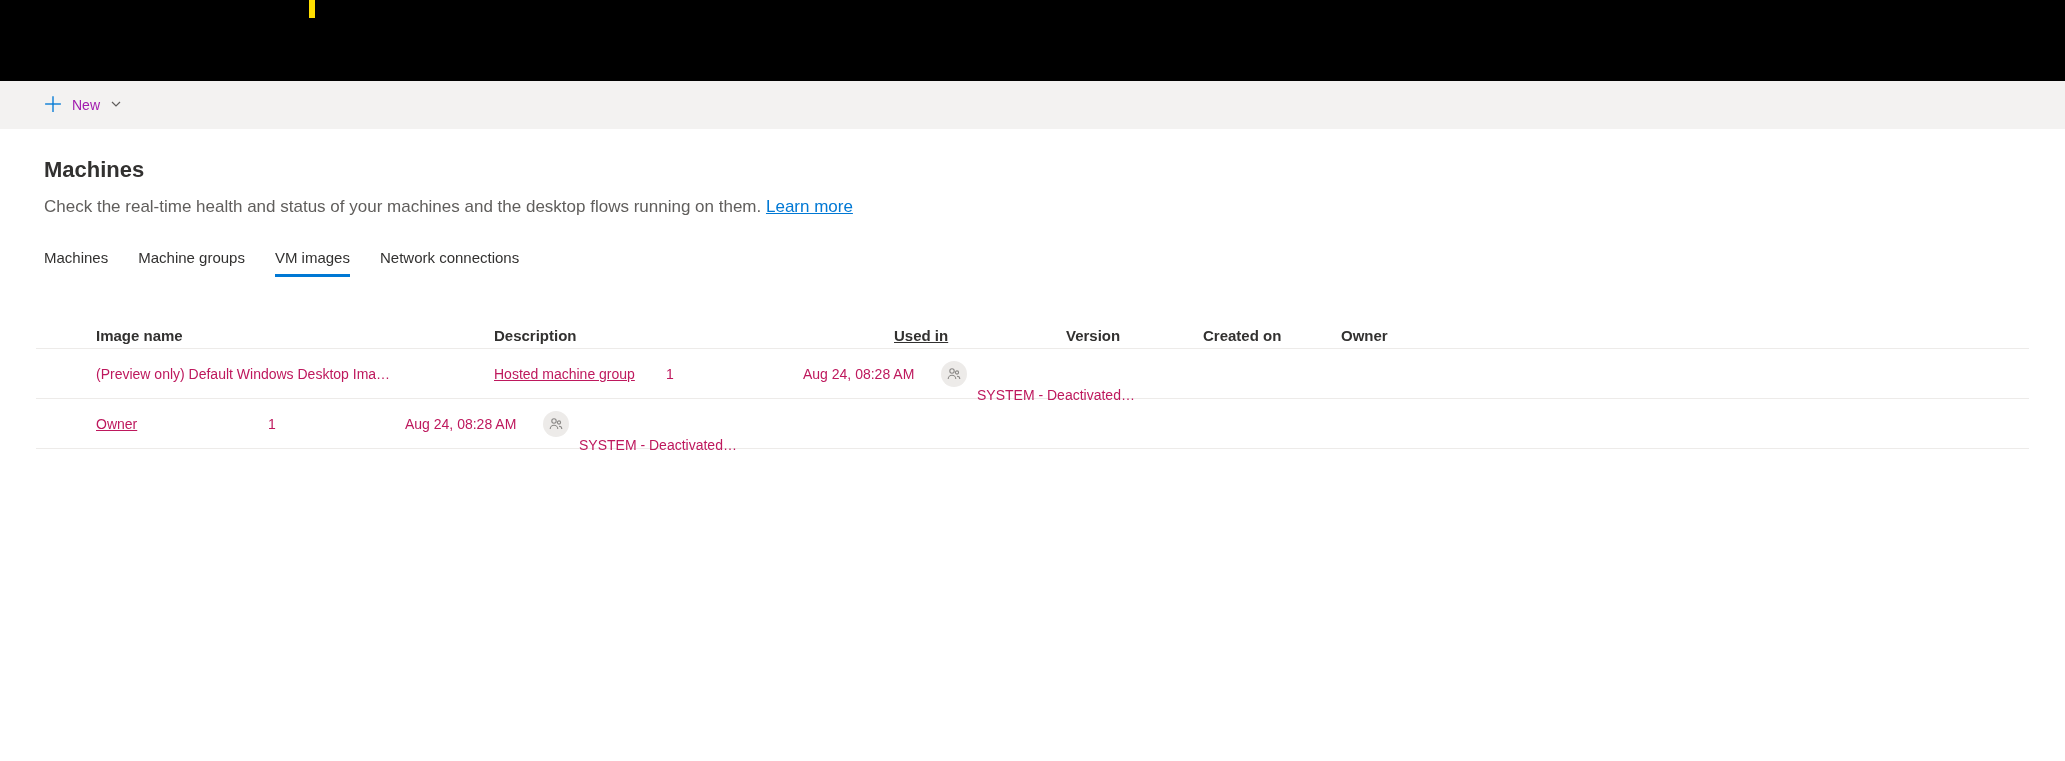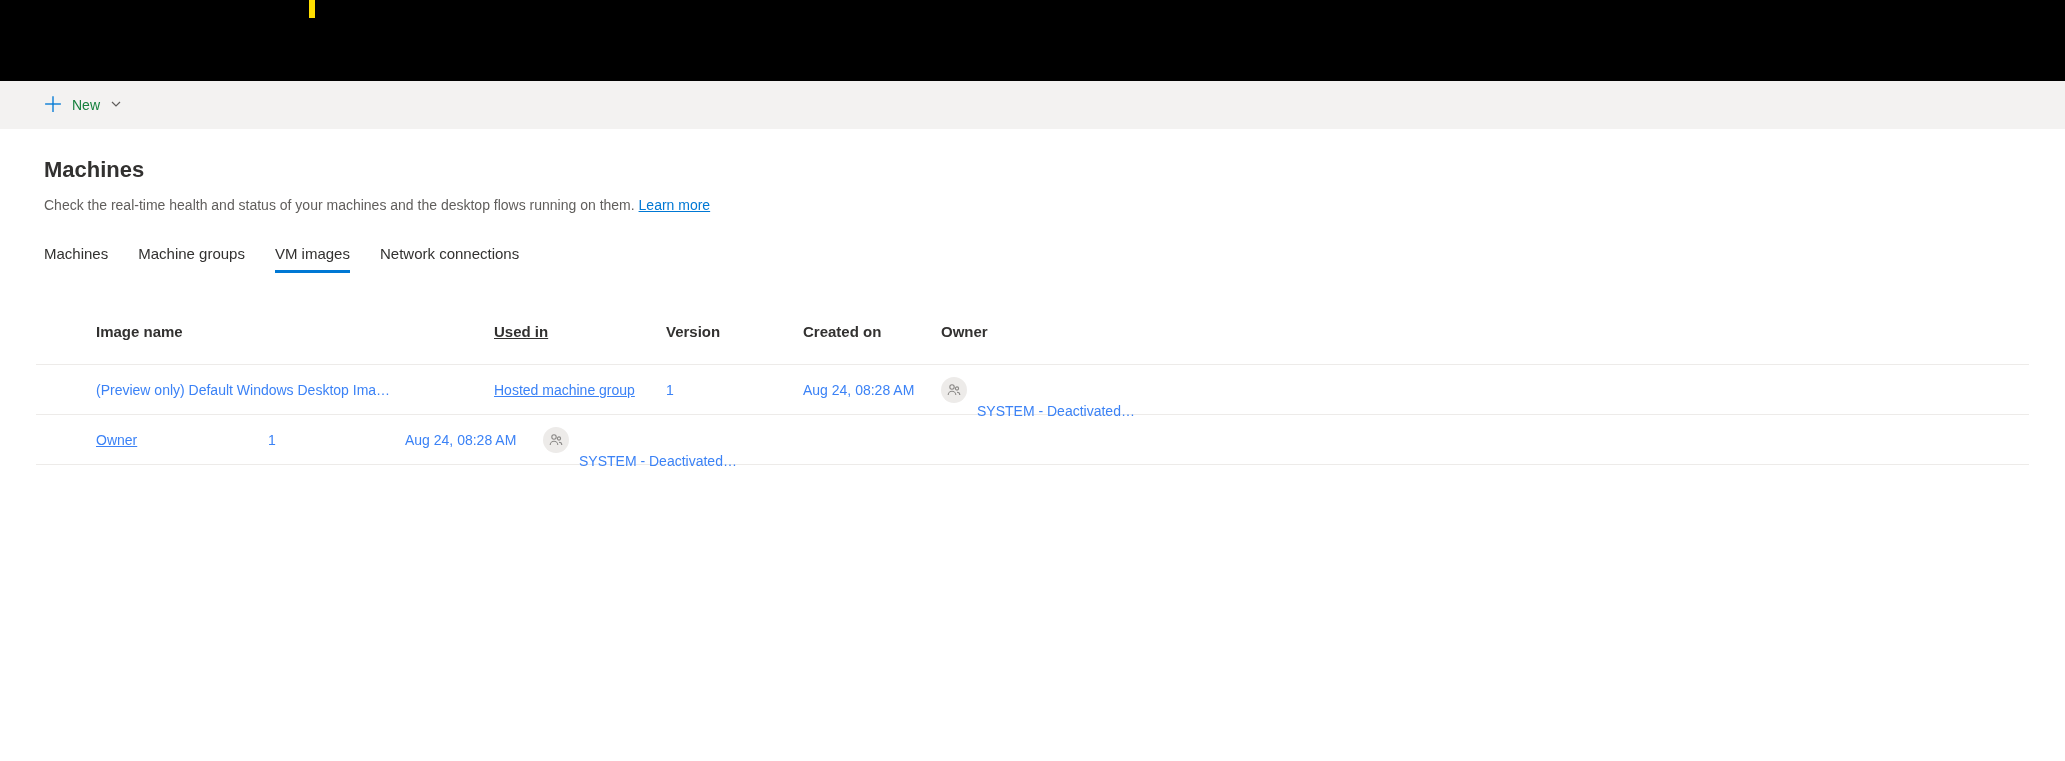--- a/index.html
+++ b/index.html
@@ -35,42 +35,42 @@
       padding-left: 40px;
     }
     .new-button {
       display: inline-flex;
       align-items: center;
       gap: 10px;
       background: transparent;
       border: none;
       cursor: pointer;
       font-size: 14px;
-      color: #15803d;
+      color: #a21caf;
       padding: 8px 4px;
     }
     .plus-icon svg {
       width: 18px;
       height: 18px;
     }
     .chevron-down svg {
       width: 12px;
       height: 12px;
     }
     .content {
       padding: 28px 44px 0 44px;
     }
     .page-title {
       font-size: 22px;
       font-weight: 600;
       color: #323130;
       margin-bottom: 14px;
     }
     .page-subtitle {
-      font-size: 14px;
+      font-size: 17px;
       color: #605e5c;
       margin-bottom: 24px;
     }
     .learn-more {
       color: #0078d4;
       text-decoration: underline;
       cursor: pointer;
     }
     .tabs {
       display: flex;
@@ -89,33 +89,33 @@
     .tab.active {
       font-weight: 400;
       border-bottom: 3px solid #0078d4;
     }
     .table-wrap {
       margin-left: -8px;
       margin-right: -8px;
     }
     .table-header {
       display: flex;
-      padding: 0 0 24px 0;
+      padding: 0 0 4px 0;
       font-size: 15px;
       font-weight: 600;
       color: #323130;
       border-bottom: 1px solid #edebe9;
     }
     .table-row {
       display: flex;
       align-items: center;
       height: 50px;
       border-bottom: 1px solid #edebe9;
       font-size: 14px;
-      color: #3b82f6;
+      color: #be185d;
     }
     .col-checkbox {
       width: 60px;
       flex-shrink: 0;
     }
     .col-image-name {
       width: 398px;
       flex-shrink: 0;
       padding-right: 12px;
       white-space: nowrap;
@@ -210,20 +210,21 @@
     <div class="tab">Machines</div>
     <div class="tab">Machine groups</div>
     <div class="tab active">VM images</div>
     <div class="tab">Network connections</div>
   </div>
 
   <div class="table-wrap">
     <div class="table-header">
       <div class="col-checkbox"></div>
       <div class="col-image-name">Image name</div>
+      <div class="col-description">Description</div>
       <div class="col-used-in">Used in</div>
       <div class="col-version">Version</div>
       <div class="col-created-on">Created on</div>
       <div class="col-owner">
         <span>Owner</span>
       </div>
     </div>
 
     <div class="table-row">
       <div class="col-checkbox"></div>

